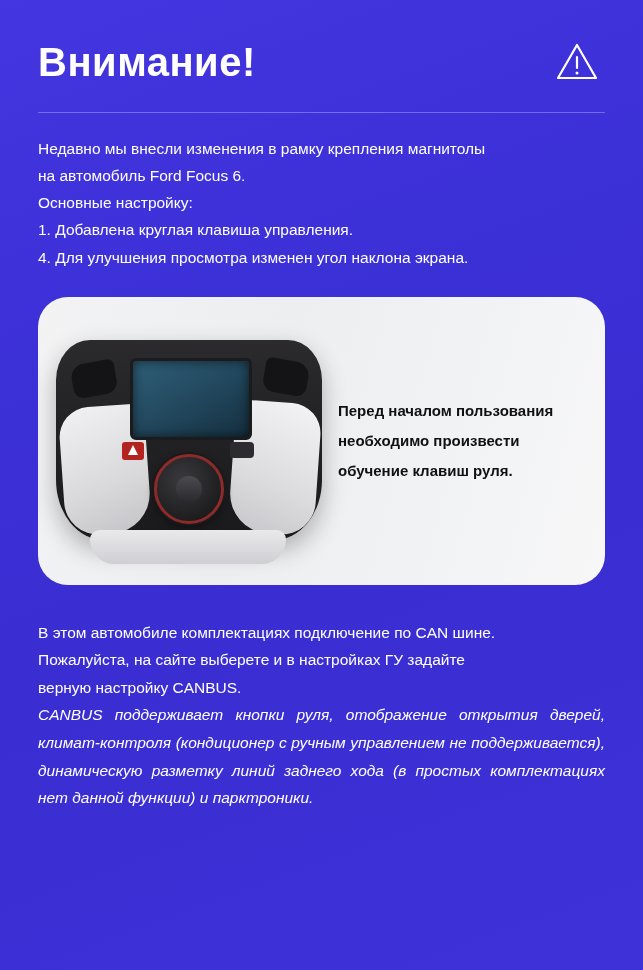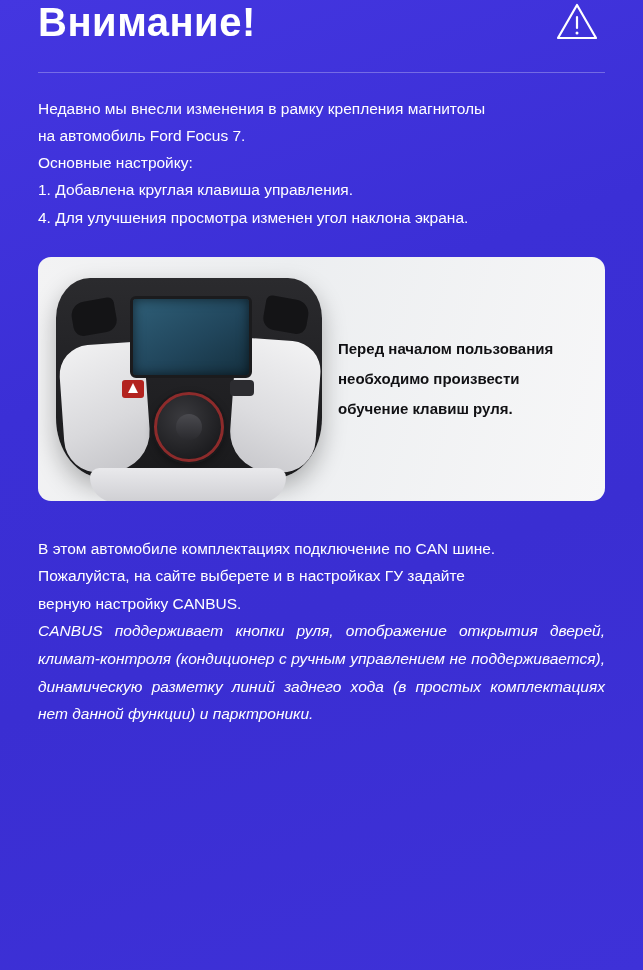--- a/index.html
+++ b/index.html
@@ -19,20 +19,21 @@
     height: 970px;
     background: linear-gradient(160deg, #4436e0 0%, #3b2fd6 35%, #3a2ed2 60%, #3e31d8 100%);
     box-sizing: border-box;
     padding: 0 38px;
   }
   
   .header {
     display: flex;
     align-items: flex-start;
     justify-content: space-between;
+    padding-top: 40px;
     padding-bottom: 18px;
   }
   .title {
     color: #ffffff;
     font-size: 40px;
     font-weight: bold;
     letter-spacing: 0.5px;
     line-height: 1.1;
     margin: 0;
   }
@@ -52,22 +53,22 @@
     color: #ffffff;
     font-size: 15.5px;
     line-height: 1.75;
   }
   .intro p {
     margin: 0;
   }
   
   .card {
     margin-top: 26px;
-    height: 244px;
-    border-radius: 13px;
+    height: 288px;
+    border-radius: 30px;
     background: linear-gradient(105deg, #f3f3f4 0%, #eceef0 40%, #f7f7f8 100%);
     display: flex;
     align-items: center;
     overflow: hidden;
     position: relative;
   }
   .photo {
     width: 300px;
     height: 262px;
     position: relative;
@@ -226,21 +227,21 @@
         <rect x="20.9" y="16" width="2.2" height="13" rx="1.1" fill="#ffffff"></rect>
         <circle cx="22" cy="33" r="1.5" fill="#ffffff"></circle>
       </svg>
     </span>
   </div>
 
   <div class="divider"></div>
 
   <div class="intro">
     <p>Недавно мы внесли изменения в рамку  крепления магнитолы</p>
-    <p>на автомобиль Ford Focus 7.</p>
+    <p>на автомобиль Ford Focus 6.</p>
     <p>Основные настройку:</p>
     <p>1. Добавлена круглая клавиша управления.</p>
     <p>4. Для улучшения просмотра изменен угол наклона экрана.</p>
   </div>
 
   <div class="card">
     <div class="photo">
       <div class="dash-body"></div>
       <div class="dash-white-left"></div>
       <div class="dash-white-right"></div>

